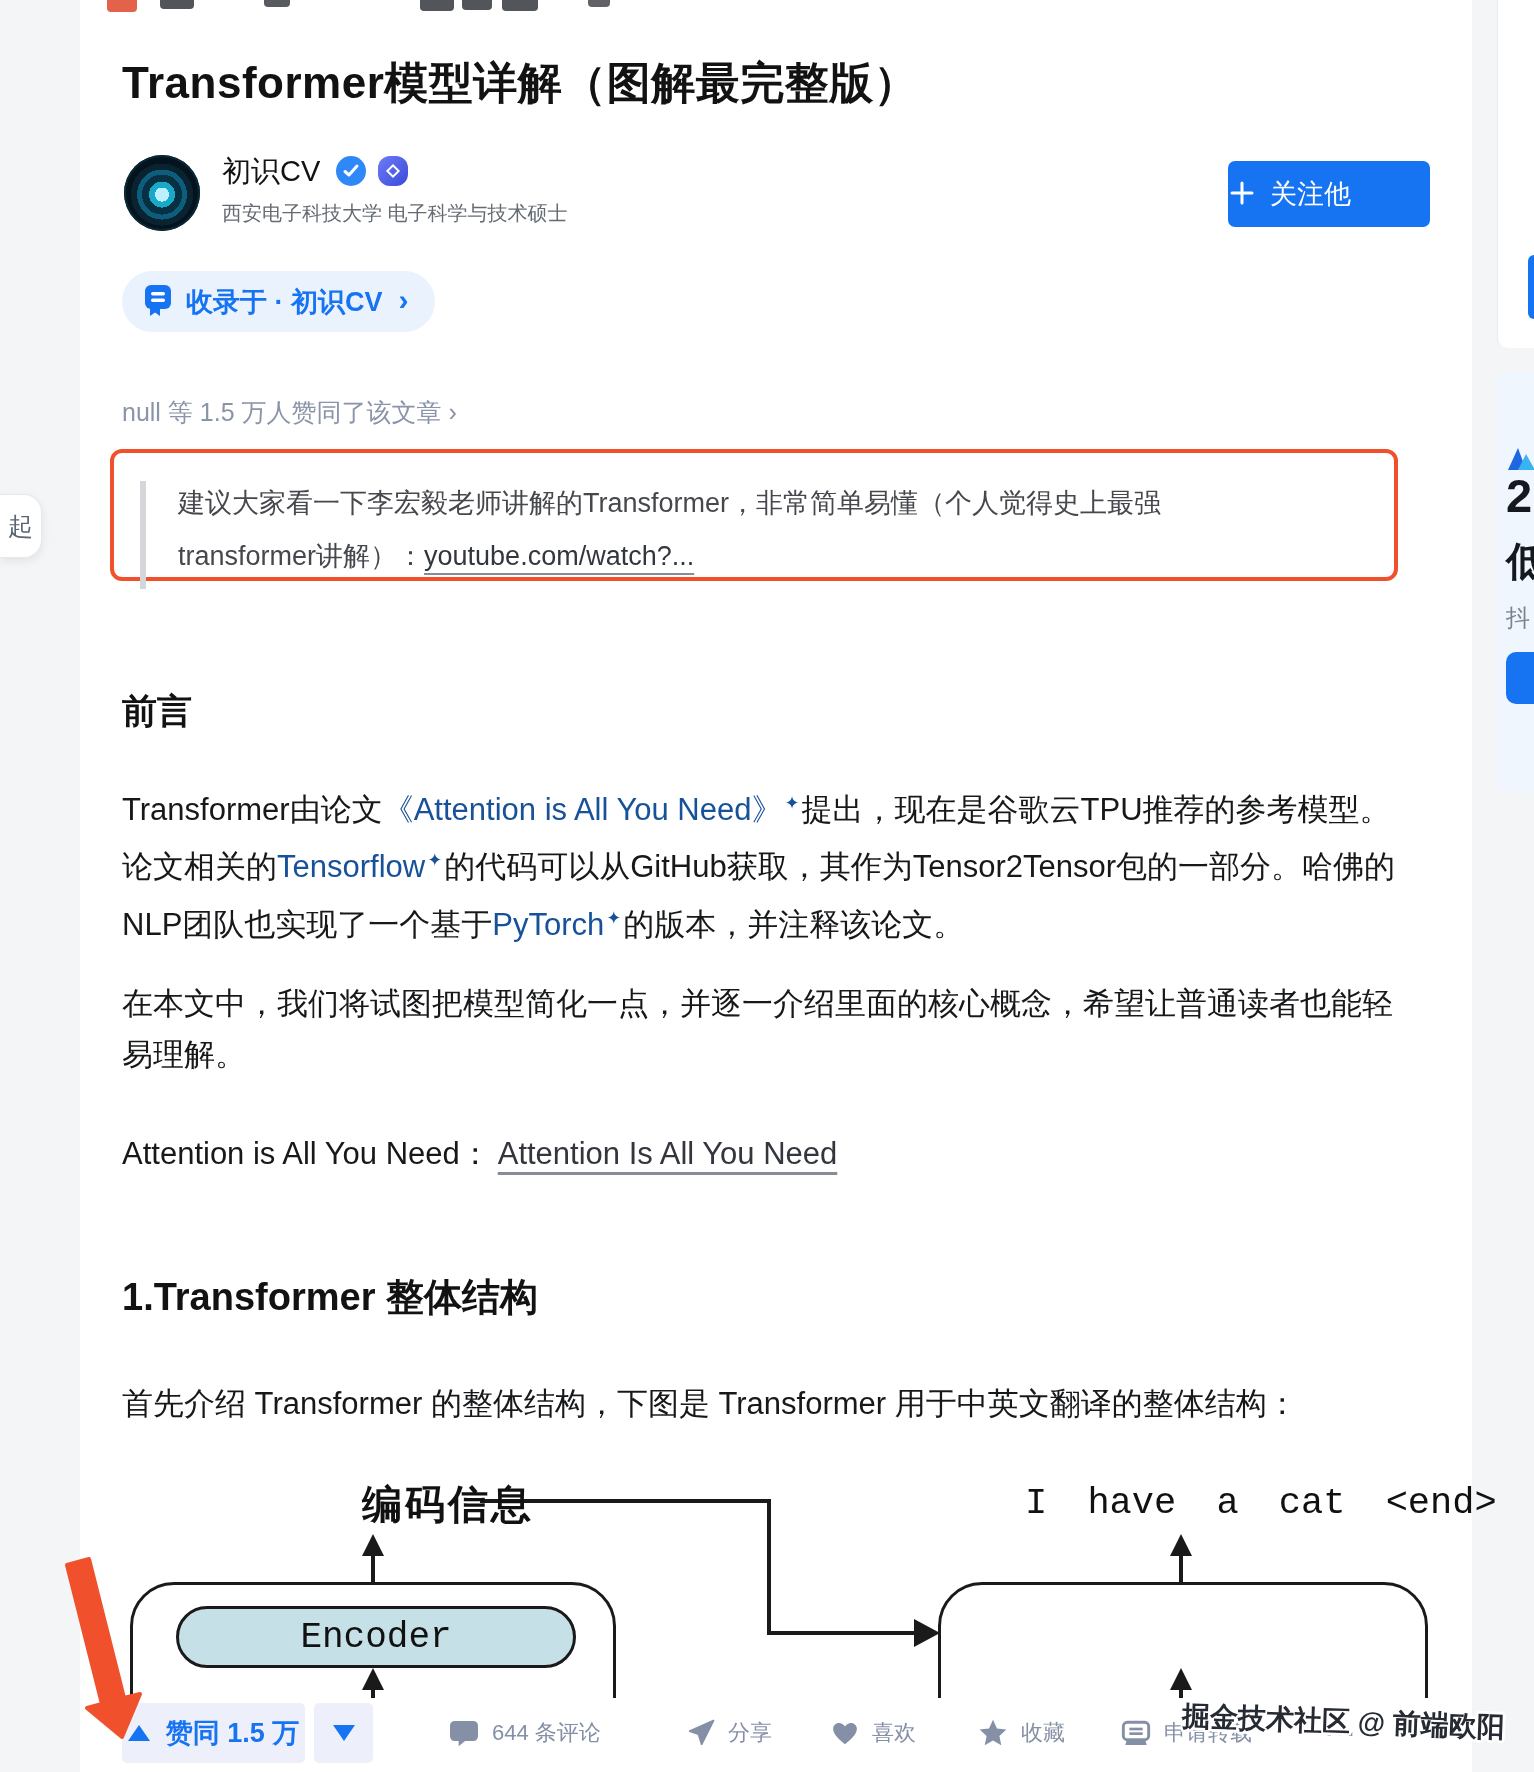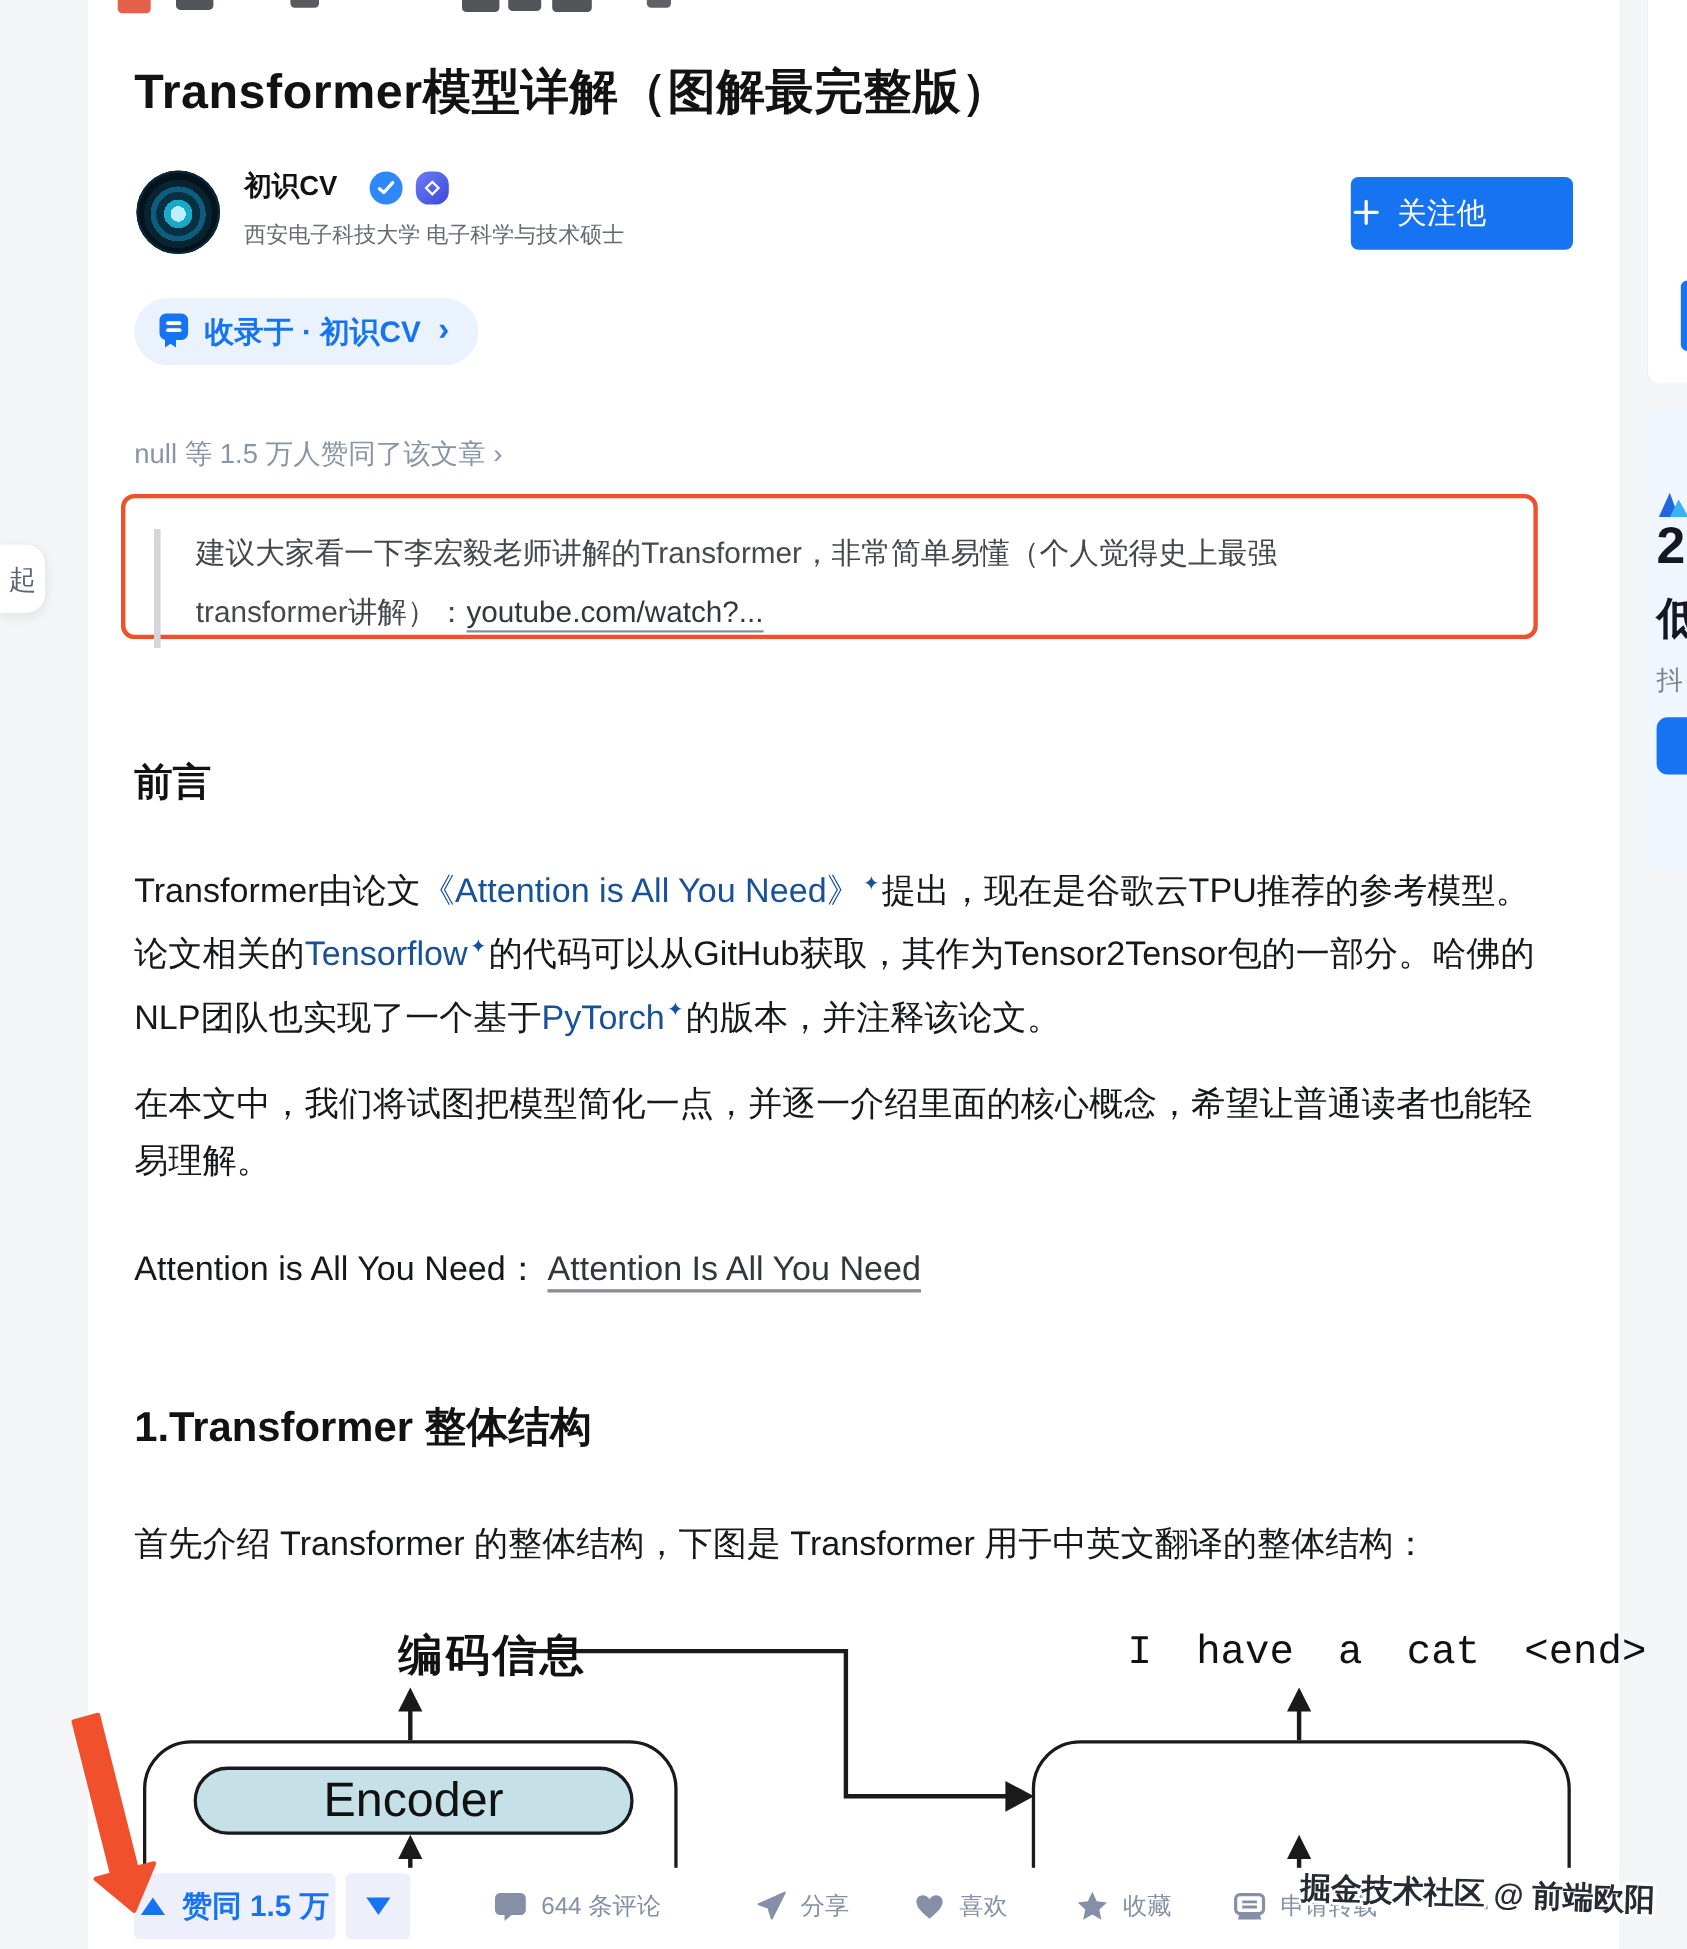--- a/index.html
+++ b/index.html
@@ -24,21 +24,21 @@
   .cutoff.c3{left:420px;width:34px;height:11px;background:#34373c;}
   .cutoff.c4{left:462px;width:30px;height:10px;background:#34373c;}
   .cutoff.c5{left:502px;width:36px;height:11px;background:#34373c;}
   .cutoff.c6{left:588px;width:22px;height:7px;background:#44474c;}
 
   .title{position:absolute;left:122px;top:54px;width:1260px;font-size:44px;font-weight:700;color:#121212;letter-spacing:.5px;}
 
   .avatar{position:absolute;left:124px;top:155px;width:76px;height:76px;border-radius:50%;
     background:radial-gradient(circle at 50% 52%, #bdf0ff 0 7px, #18a9c9 7px 13px, #073043 13px 20px, #0d5d7d 20px 25px, #0a2331 25px 31px, #04141e 31px);
     box-shadow:inset 0 0 0 2px #0b2836;}
-  .author-name{position:absolute;left:222px;top:152px;font-size:25px;font-weight:700;color:#121212;text-align:center;}
+  .author-name{position:absolute;left:222px;top:152px;font-size:29px;font-weight:400;color:#121212;text-align:center;}
   .badge{position:absolute;top:156px;width:30px;height:30px;border-radius:50%;display:flex;align-items:center;justify-content:center;}
   .badge.check{left:336px;background:#2f88f7;}
   .badge.diamond{left:378px;background:linear-gradient(135deg,#6d7cf7,#3a4ad9);border-radius:40%;}
   .badge svg{display:block;}
   .author-bio{position:absolute;left:222px;top:200px;font-size:20px;color:#646b73;}
 
   .follow-btn{position:absolute;left:1228px;top:161px;width:202px;height:66px;background:var(--accent);
     border:none;border-radius:7px;display:flex;align-items:center;gap:14px;cursor:pointer;}
   .follow-btn .lbl{color:#fff;font-size:27px;}
   .collection-pill{position:absolute;left:122px;top:271px;height:61px;padding:0 26px 0 20px;background:#eaf2fd;
@@ -69,21 +69,21 @@
   
   .figure{position:absolute;left:80px;top:1450px;width:1392px;height:322px;}
   .fig-label{position:absolute;font-weight:600;color:#111;font-size:40px;letter-spacing:3px;}
   .fig-label.encode{left:282px;top:27px;}
   .fig-tokens{position:absolute;left:945px;top:32px;font-family:Liberation Mono, monospace;
     font-size:37px;color:#111;word-spacing:18px;white-space:nowrap;}
   .fig-box-outer{position:absolute;border:3px solid #1a1a1a;border-radius:44px;background:transparent;height:240px;top:132px;}
   .fig-box-outer.enc{left:50px;width:486px;}
   .fig-box-outer.dec{left:858px;width:490px;}
   .fig-box-inner{position:absolute;top:156px;height:62px;border:3px solid #1a1a1a;border-radius:31px;
-    display:flex;align-items:center;justify-content:center;font-family:Liberation Sans, sans-serif;font-size:44px;color:#111;}
+    display:flex;align-items:center;justify-content:center;font-family:Liberation Mono, monospace;font-size:36px;color:#111;}
   .fig-box-inner.enc{left:96px;width:400px;background:#c5e0e6;}
   .fig-box-inner.dec{left:906px;width:386px;background:#e8b9b7;}
   .fig-lines{position:absolute;left:0;top:0;}
 
   
   .red-arrow{position:absolute;left:40px;top:1550px;z-index:9;}
 
   
   .toolbar{position:absolute;left:80px;top:1698px;width:1392px;height:74px;background:#fff;z-index:5;}
   .vote-btn{position:absolute;top:5px;height:60px;background:#edf0fa;border:none;border-radius:5px;

